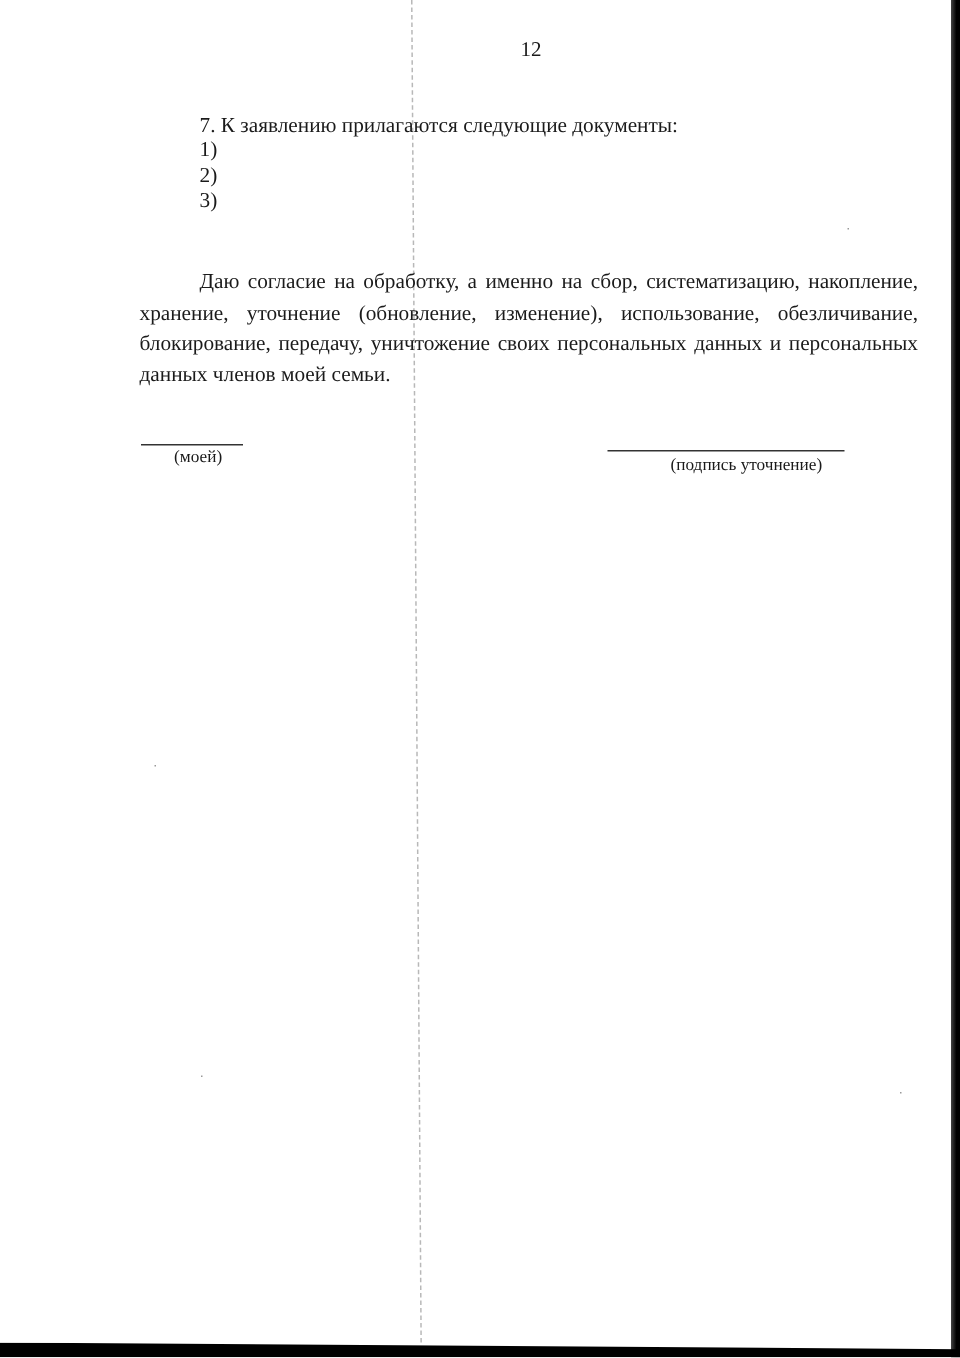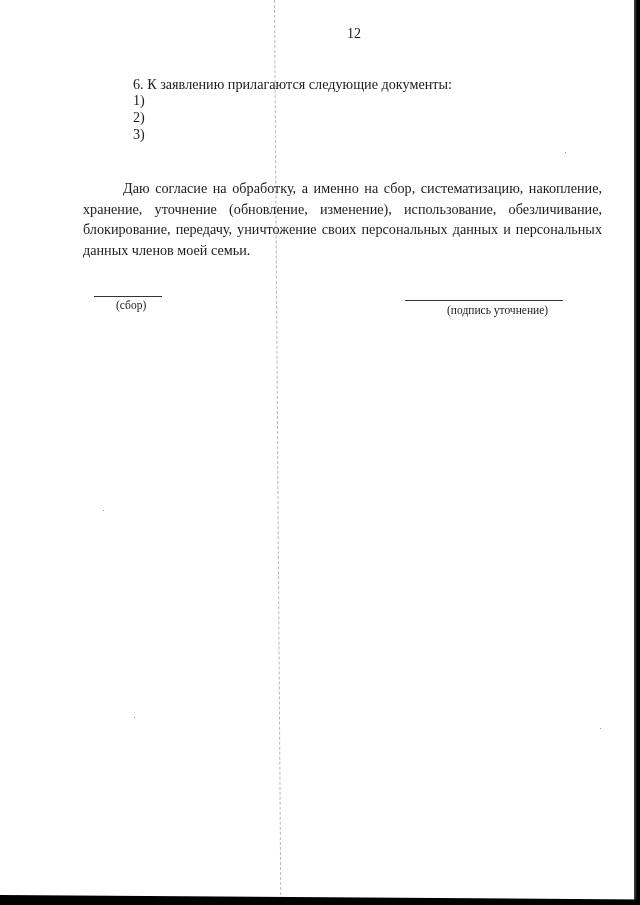--- a/index.html
+++ b/index.html
@@ -26,21 +26,21 @@
       clip-path: polygon(0 0, 100% 45%, 100% 100%, 0 100%);
     }
     .page-number {
       position: absolute; left: 347px; top: 26px; font-size: 14px;
     }
     .text { position: absolute; font-size: 14.2px; line-height: 17px; }
     .item-heading { left: 133px; top: 76px; }
     .list { position: absolute; left: 133px; top: 92px; font-size: 14.2px; line-height: 17px; }
     .list div { height: 17px; }
     .consent {
-      position: absolute; left: 83px; top: 178px; width: 519px;
+      position: absolute; left: 93px; top: 178px; width: 519px;
       font-size: 14.2px; line-height: 20.5px; text-align: justify;
       text-indent: 40px;
     }
     .sig-line { position: absolute; height: 0; border-top: 1px solid #333; }
     .date-line { left: 94px; top: 296px; width: 68px; }
     .sign-line { left: 405px; top: 300px; width: 158px; }
     .caption { position: absolute; font-size: 11.5px; }
     .date-caption { left: 116px; top: 299px; }
     .sign-caption { left: 447px; top: 304px; }
     .speck { position: absolute; width: 1px; height: 1px; background: #999; }
@@ -48,31 +48,31 @@
 </head>
 <body>
 
 <div class="page">
   <div class="fold-line"></div>
   <div class="right-edge"></div>
   <div class="bottom-edge"></div>
 
   <div class="page-number">12</div>
 
-  <div class="text item-heading">6. К заявлению прилагаются следующие документы:</div>
+  <div class="text item-heading">7. К заявлению прилагаются следующие документы:</div>
   <div class="list">
     <div>1)</div>
     <div>2)</div>
     <div>3)</div>
   </div>
 
   <div class="consent">Даю согласие на обработку, а именно на сбор, систематизацию, накопление, хранение, уточнение (обновление, изменение), использование, обезличивание, блокирование, передачу, уничтожение своих персональных данных и персональных данных членов моей семьи.</div>
 
   <div class="sig-line date-line"></div>
-  <div class="caption date-caption">(сбор)</div>
+  <div class="caption date-caption">(моей)</div>
 
   <div class="sig-line sign-line"></div>
   <div class="caption sign-caption">(подпись уточнение)</div>
 
   <div class="speck" style="left:103px;top:510px"></div>
   <div class="speck" style="left:134px;top:717px"></div>
   <div class="speck" style="left:565px;top:152px"></div>
   <div class="speck" style="left:600px;top:728px"></div>
 </div>
 

